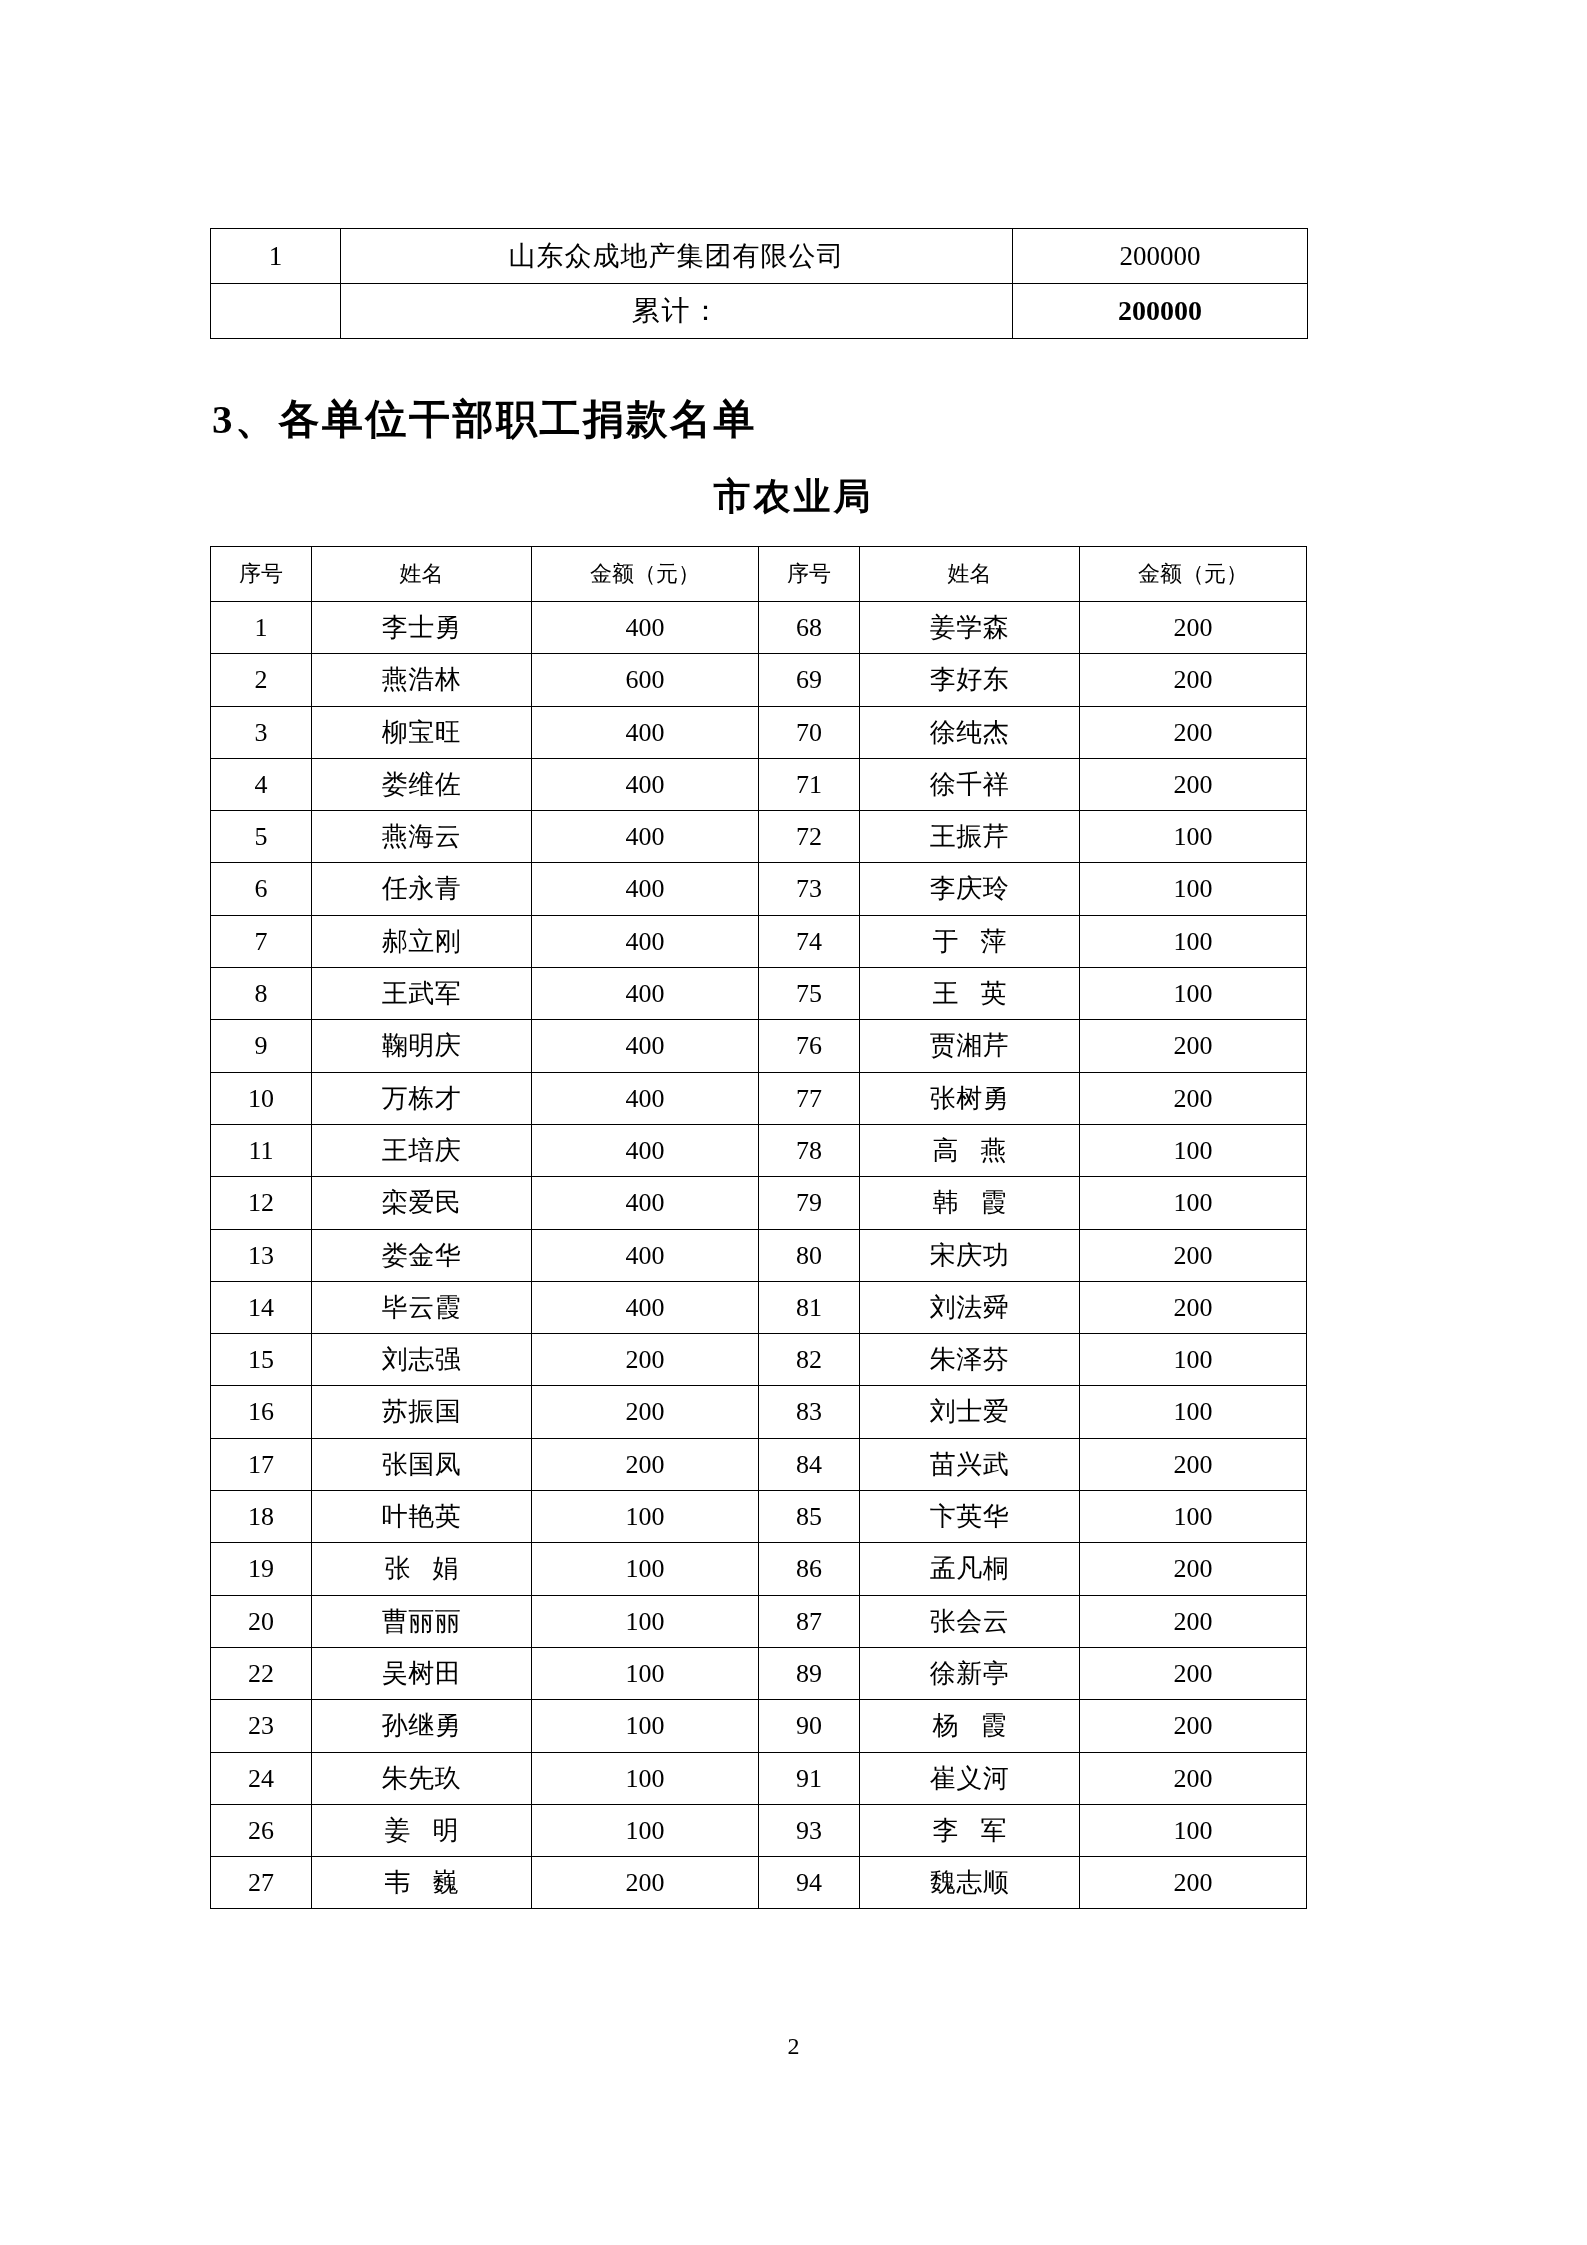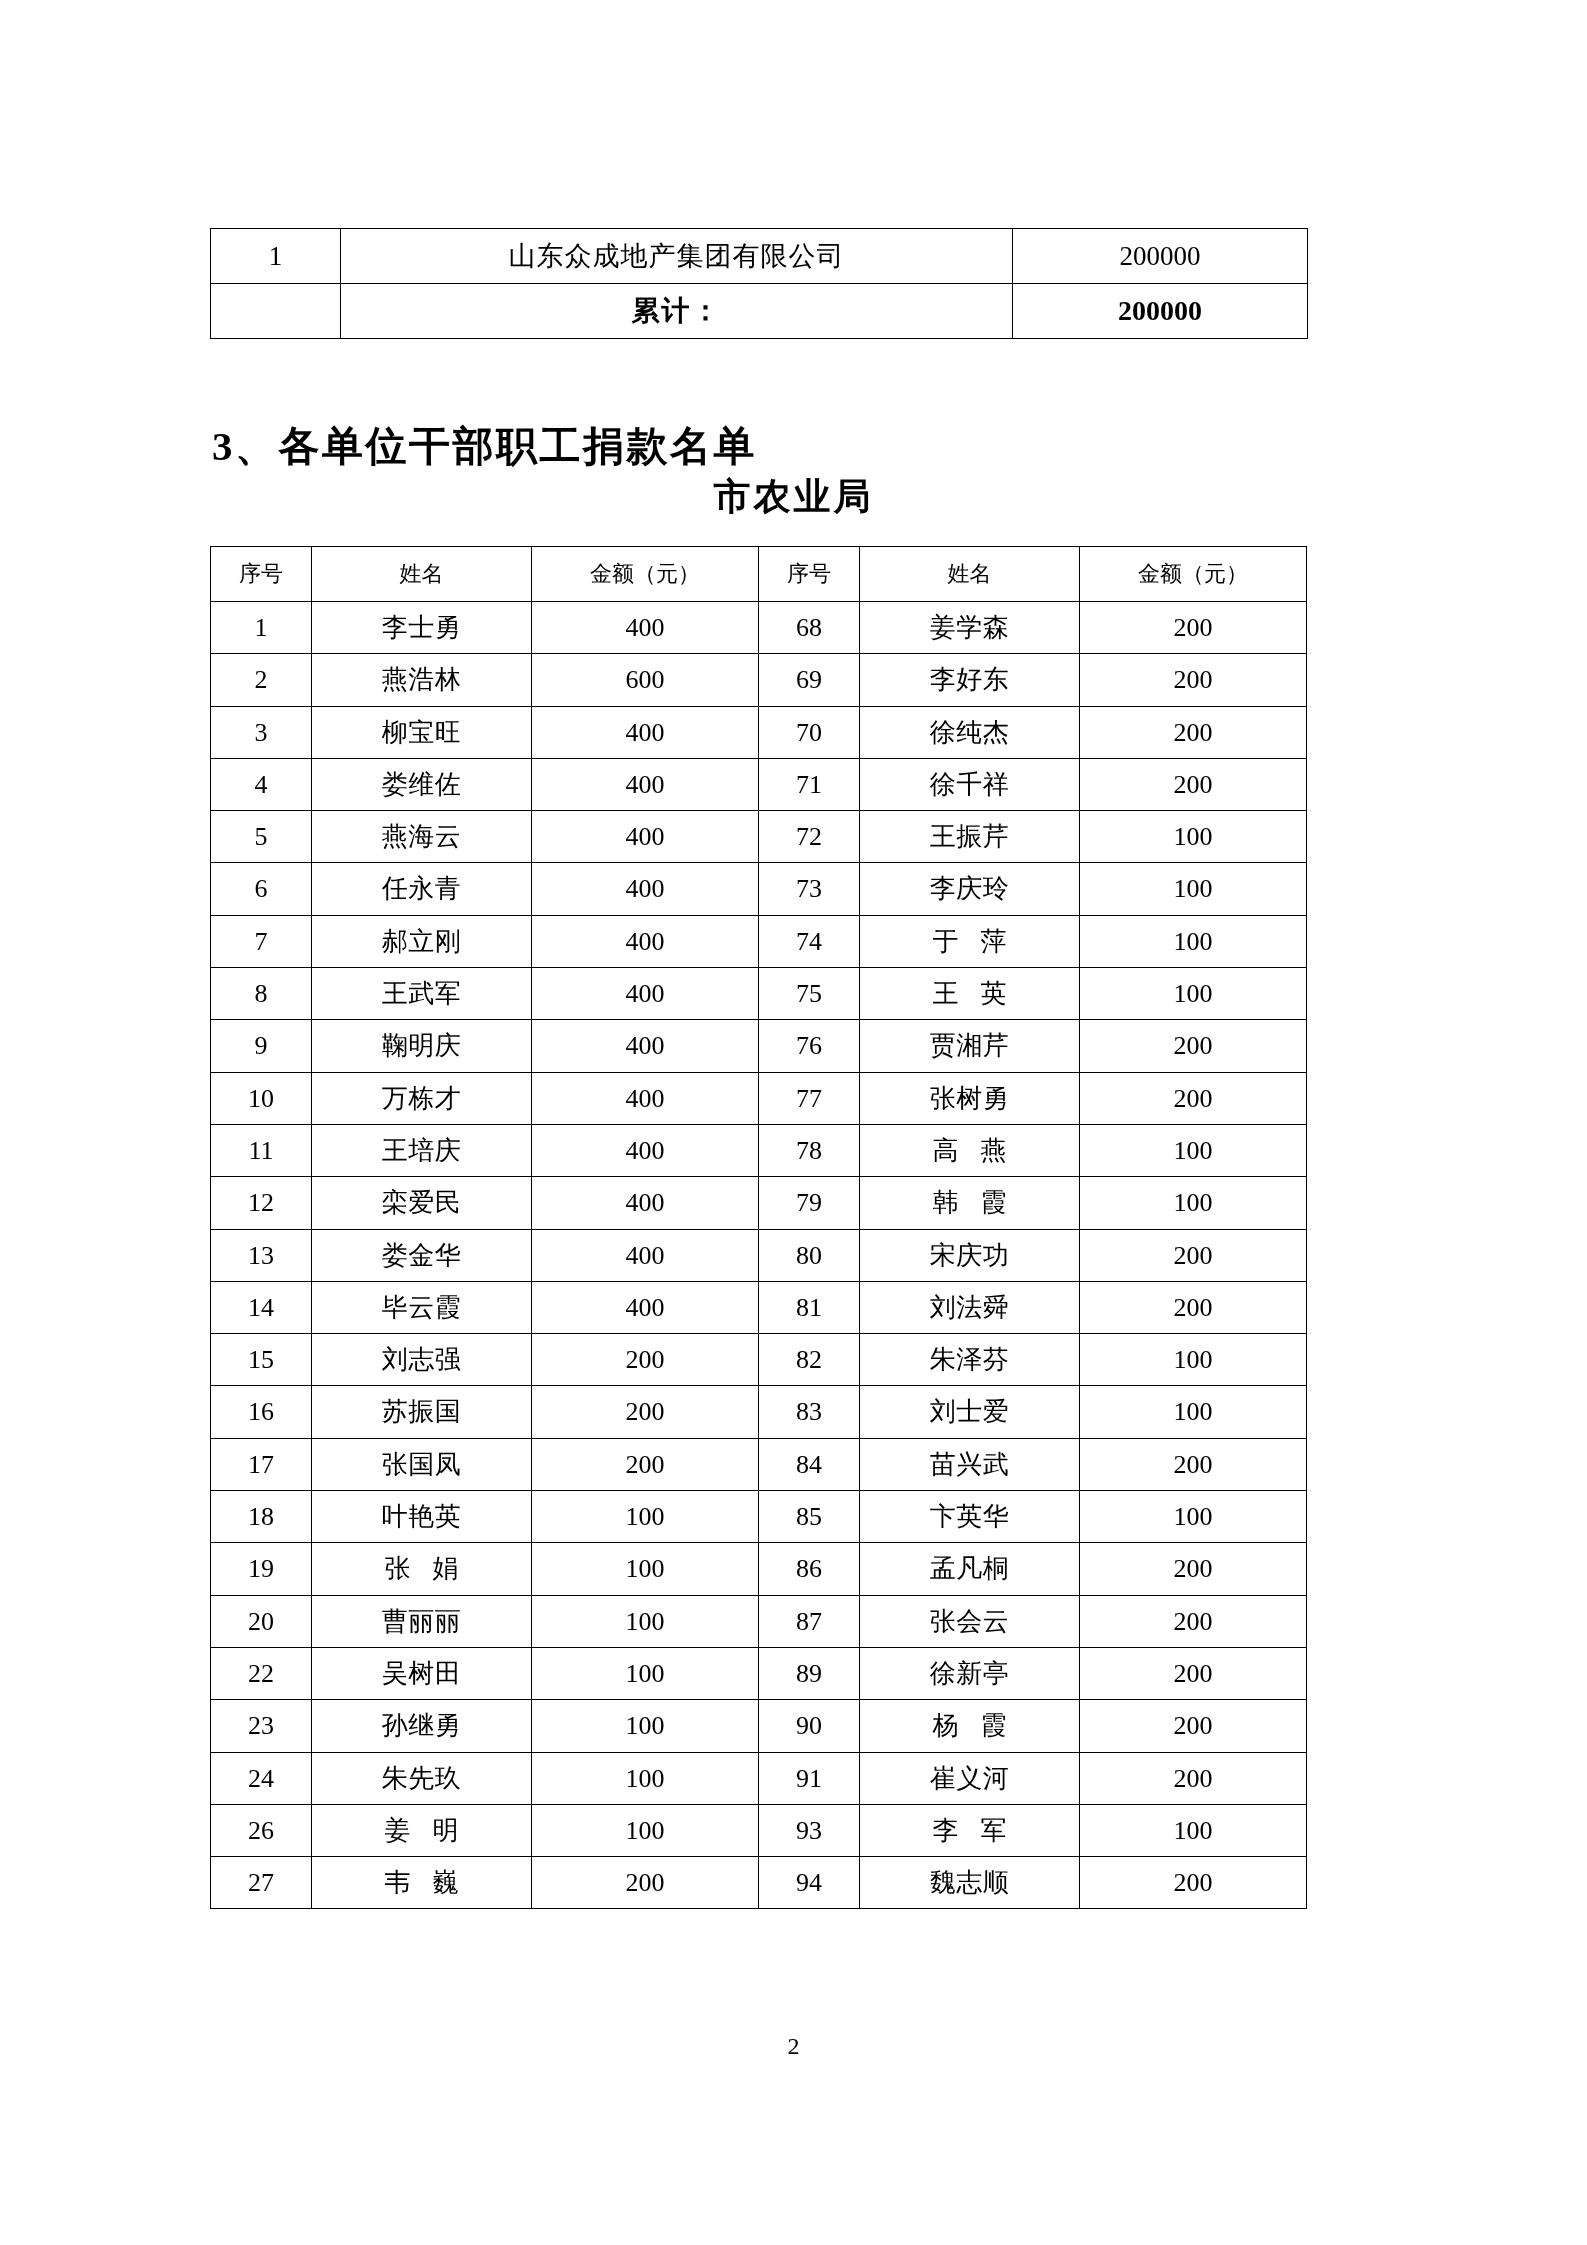--- a/index.html
+++ b/index.html
@@ -46,39 +46,38 @@
     font-size: 27px;
   }
   .top-table .c-no   { width: 130px; }
   .top-table .c-name { width: 672px; }
   .top-table .c-amt  { width: 295px; }
   .top-table .name-cell {
     font-size: 27px;
     letter-spacing: 1px;
   }
   .top-table .total-label {
-    font-weight: bold;
+    font-weight: normal;
     font-size: 28px;
     letter-spacing: 2px;
   }
   .top-table .total-amt {
     font-weight: bold;
     font-size: 28px;
   }
 
   
   .section-heading {
     position: absolute;
     left: 212px;
     top: 392px;
     font-size: 41px;
     font-weight: bold;
     letter-spacing: 2.5px;
     white-space: nowrap;
-    margin-top: 27px;
   }
   .sub-heading {
     position: absolute;
     left: 0;
     top: 472px;
     width: 1587px;
     text-align: center;
     font-size: 37px;
     font-weight: bold;
     letter-spacing: 3px;

